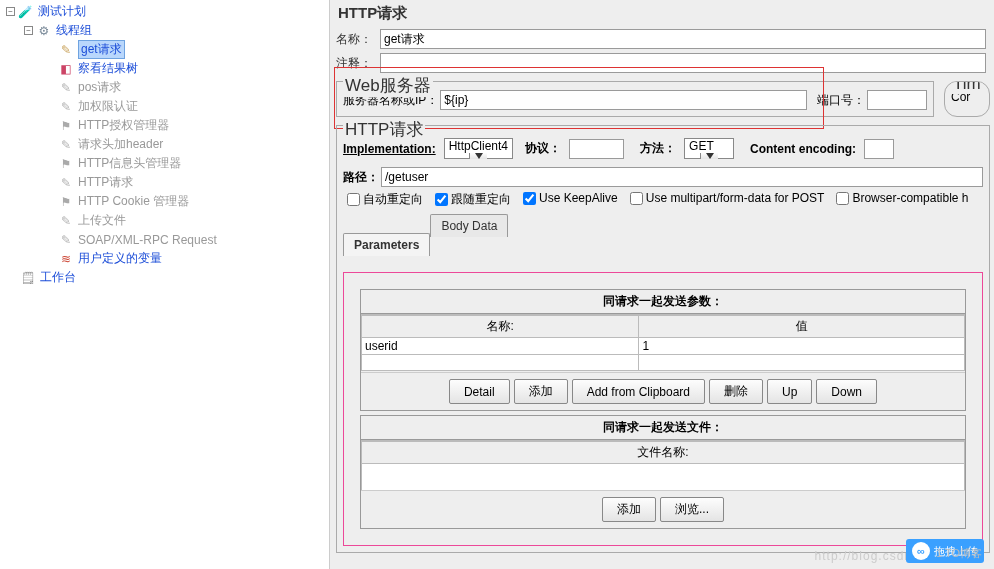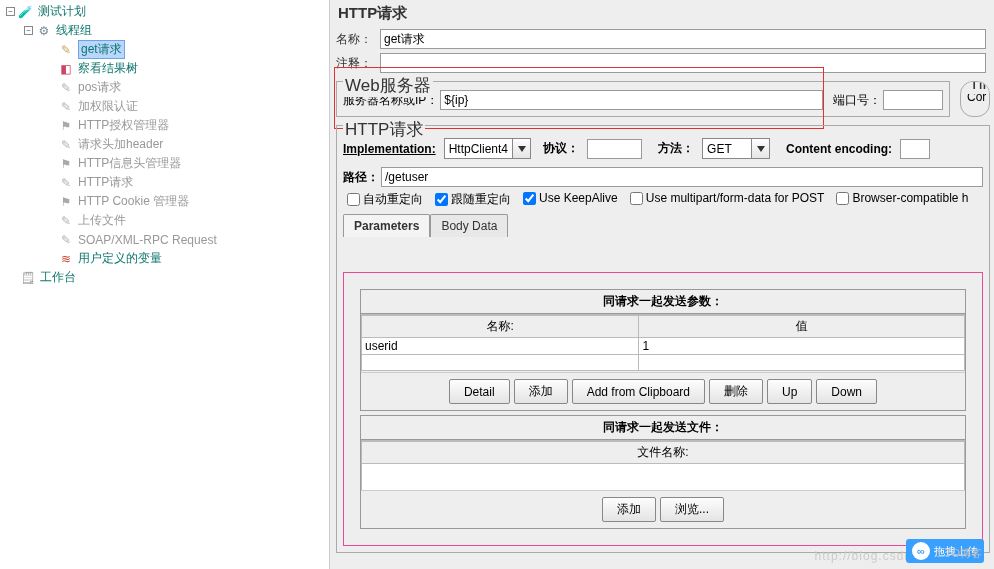--- a/index.html
+++ b/index.html
@@ -3,51 +3,51 @@
 <meta charset="utf-8">
 <style>
 * { box-sizing: border-box; margin: 0; padding: 0; }
 body { font-family: "Microsoft YaHei", Arial, sans-serif; font-size: 12px; background: #fff; overflow: hidden; width: 994px; height: 569px; position: relative; }
 .app { display: flex; height: 569px; }
 .tree-panel { width: 330px; background: #fff; border-right: 1px solid #ccc; padding: 2px 0; overflow: hidden; }
 .tree-item { display: flex; align-items: center; height: 19px; padding-left: 6px; white-space: nowrap; cursor: default; color: #333; }
 .tree-item .indent { display: inline-block; }
 .tree-toggle { display: inline-flex; width: 9px; height: 9px; border: 1px solid #888; margin-right: 3px; align-items: center; justify-content: center; font-size: 8px; line-height: 7px; color: #555; background: #fff; }
 .tree-icon { width: 16px; height: 16px; display: inline-flex; align-items: center; justify-content: center; margin-right: 4px; font-size: 12px; }
-.tree-label { color: #0f766e; }
+.tree-label { color: #1d4ed8; }
 .tree-label.selected { background: #b9d7fc; border: 1px solid #6fa3e0; padding: 0 2px; }
 .tree-label.disabled { color: #999; }
 .icon-flask { color: #8a5fa0; }
 .icon-gear { color: #7a8a99; }
 .icon-pencil { color: #c9a25a; }
 .icon-pencil-gray { color: #b0b0b0; }
 .icon-tree { color: #c46; }
 .icon-group-gray { color: #aaa; }
 .icon-wave { color: #c43; }
 .icon-workbench { color: #888; }
 .main-panel { flex: 1; background: #eeeeee; padding: 4px 0 0 6px; overflow: hidden; position: relative; }
 .panel-title { font-size: 15px; font-weight: bold; color: #333; margin-bottom: 6px; padding-left: 2px; }
 .form-row { display: flex; align-items: center; margin-bottom: 4px; }
 .form-label { color: #333; min-width: 44px; padding-right: 2px; }
 .text-input { border: 1px solid #9a9a9a; background: #fff; height: 20px; padding: 1px 3px; font-size: 12px; font-family: inherit; }
 .name-input { flex: 1; margin-right: 8px; }
 .fieldset { border: 1px solid #aaa; margin: 4px 4px 6px 0; padding: 6px 6px; position: relative; }
 .fieldset-legend { position: absolute; top: -8px; left: 6px; background: #eeeeee; padding: 0 2px; font-size: 17px; color: #333; }
 .redbox { position: absolute; border: 1px solid #d33; pointer-events: none; }
 .inline-label { margin-right: 2px; }
-.select-box { display: inline-flex; align-items: center; border: 1px solid #888; background: #fff; height: 21px; }
+.select-box { display: inline-flex; align-items: center; border: 1px solid #888; background: #fff; height: 21px; flex-direction: column; }
 .select-box .sel-txt { padding: 0 4px; min-width: 60px; }
 .select-box .sel-btn { width: 18px; height: 19px; border-left: 1px solid #888; background: linear-gradient(#fdfdfd,#e5e5e5); display: flex; align-items: center; justify-content: center; }
 .sel-btn svg { width: 8px; height: 6px; }
 .checkbox-row { display: flex; align-items: flex-start; gap: 6px; margin: 4px 0 6px 4px; flex-wrap: nowrap; }
 .cb { display: inline-flex; align-items: center; margin-right: 6px; white-space: nowrap; }
 .cb input { margin-right: 3px; }
 .tabs { display: flex; margin-top: 2px; }
 .tab { border: 1px solid #999; border-bottom: none; background: #e8e8e8; padding: 4px 10px; margin-right: 0px; color: #333; border-radius: 2px 2px 0 0; }
-.tab.active { background: #f4f4f4; font-weight: bold; position: relative; top: 0; z-index: 2; }
+.tab.active { background: #f4f4f4; font-weight: bold; position: relative; top: 19px; z-index: 2; }
 .tab-content { border: 1px solid #ec4899; background: #eee; padding: 12px; min-height: 150px; margin-top: 35px; }
 .sub-fieldset { border: 1px solid #999; margin: 4px; }
 .sub-title { text-align: center; font-weight: bold; border-bottom: 1px solid #999; padding: 3px; background: #eee; }
 .table { width: 100%; border-collapse: collapse; background: #fff; }
 .table th { border: 1px solid #bbb; background: #eee; font-weight: normal; padding: 2px; }
 .table td { border: 1px solid #bbb; padding: 1px 3px; height: 16px; background: #fff; }
 .table-wrap { height: 58px; overflow: hidden; border-top: 1px solid #bbb; }
 .btn-row { display: flex; justify-content: center; gap: 4px; padding: 6px; border-top: 1px solid #ccc; background: #eee; }
 .btn { border: 1px solid #888; background: linear-gradient(#fdfdfd,#e4e4e4); padding: 3px 14px; font-size: 12px; font-family: inherit; cursor: default; border-radius: 2px; }
 .files-section .table-wrap { height: 50px; }
@@ -155,21 +155,21 @@
     <div style="display:flex; gap:6px; position:relative;">
       <div class="fieldset" style="flex:1; min-height:36px;">
         <div class="fieldset-legend">Web服务器</div>
         <div class="form-row" style="margin:2px 0 0 0;">
           <span class="inline-label">服务器名称或IP：</span>
           <input class="text-input" style="flex: 1 1 0%;" value="${ip}">
           <span class="inline-label" style="margin-left:10px;">端口号：</span>
           <input class="text-input" style="width: 60px;" value="">
         </div>
       </div>
-      <div class="fieldset" style="width:30px; min-height:36px; overflow:hidden;border-radius:13px;">
+      <div class="fieldset" style="width:46px; min-height:36px; overflow:hidden;border-radius:13px;">
         <div class="fieldset-legend">Tim</div>
         <div style="margin-top:2px; white-space:nowrap;">Cor</div>
       </div>
       <div class="redbox" style="left:-2px; top:-10px; width:490px; height:62px;"></div>
     </div>
 
     <div class="fieldset" style="margin-top:2px;">
       <div class="fieldset-legend">HTTP请求</div>
 
       <div class="form-row" style="margin-top:6px; gap:6px; flex-wrap:nowrap;">

